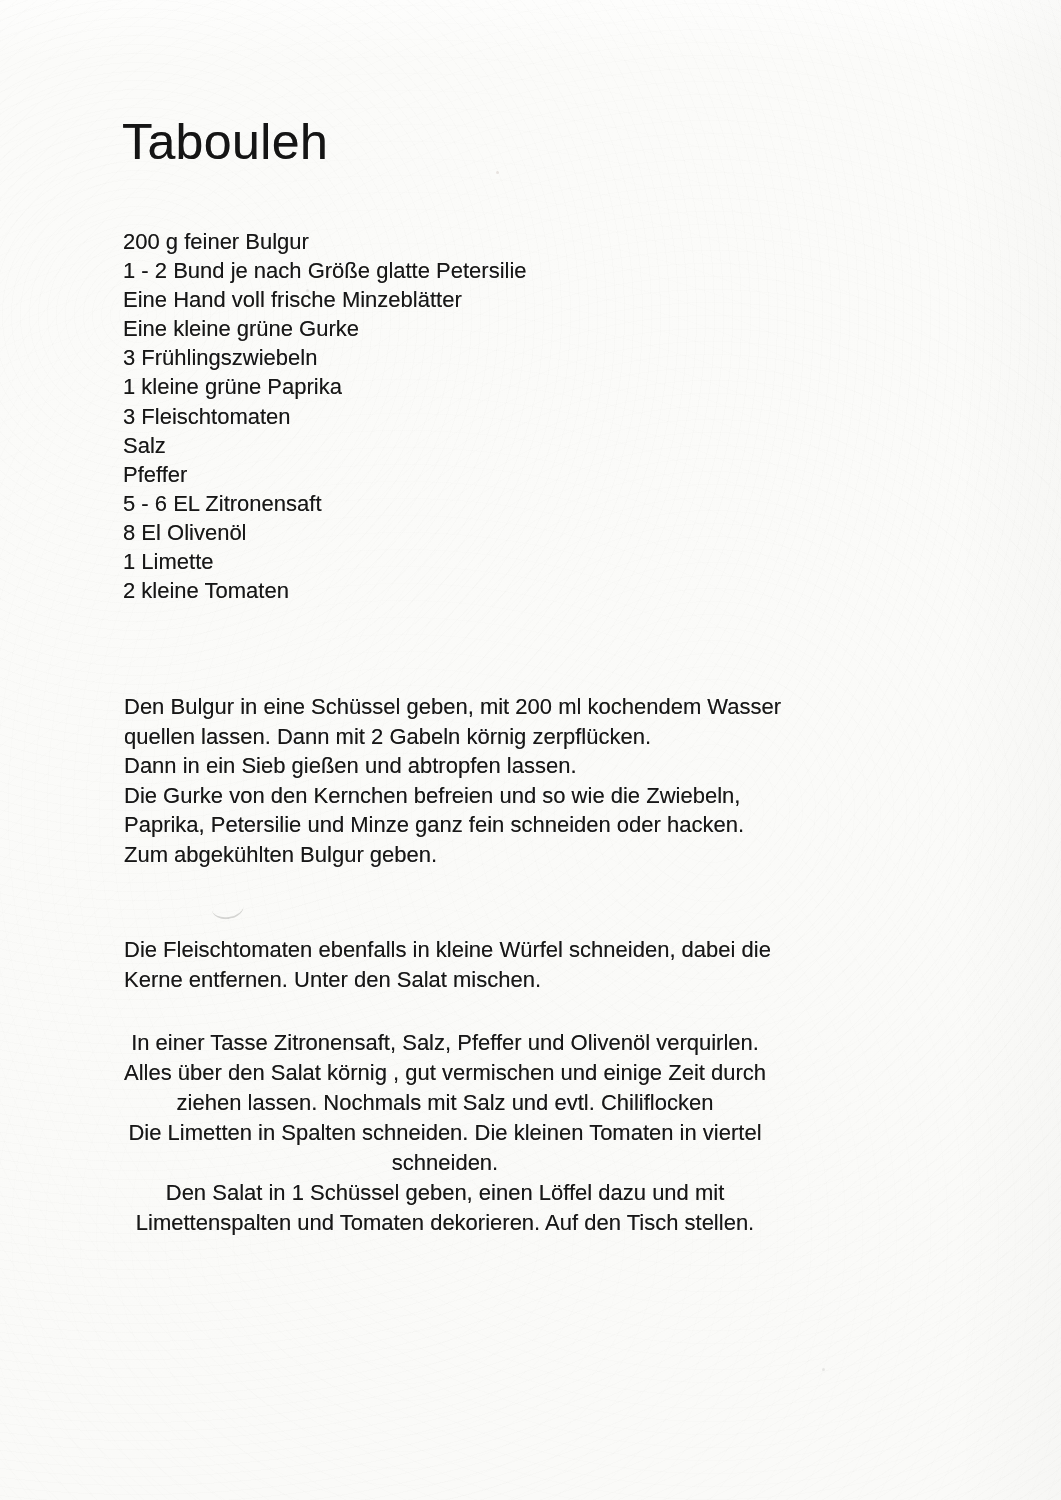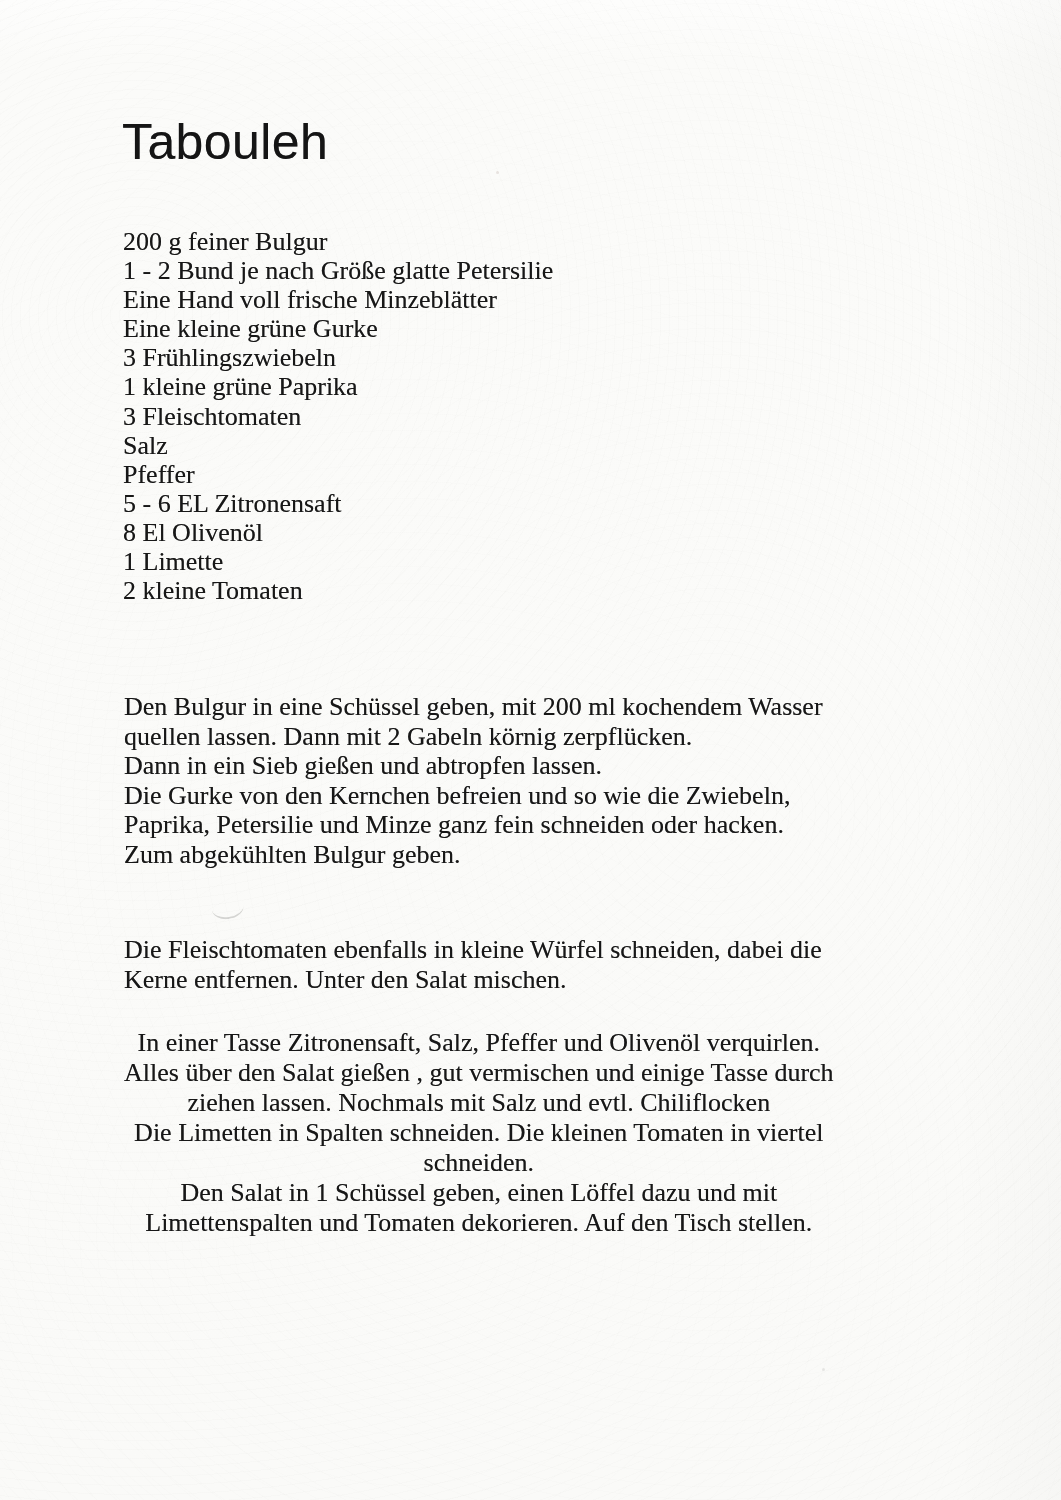--- a/index.html
+++ b/index.html
@@ -41,25 +41,24 @@
     font-size:50px;
     font-weight:400;
     letter-spacing:0.4px;
     color:#151515;
     text-shadow:0 0 0.6px rgba(20,20,20,0.55);
     white-space:nowrap;
   }
   .textblock{
     position:absolute;
     left:123px;
-    font-size:26px;
+    font-size:22px;
     color:#171717;
     text-shadow:0 0 0.6px rgba(20,20,20,0.5);
     white-space:nowrap;
-    font-family:Liberation Serif, serif;
   }
   .textblock .line{white-space:nowrap;}
   .ingredients{top:227px;line-height:29.1px;}
   .para1{top:692px;left:124px;line-height:29.5px;}
   .para2{top:935px;left:124px;line-height:29.5px;}
   .para3{top:1028px;left:124px;line-height:30px;text-align:center;}
   
   .smudge{
     position:absolute;
     left:212px;
@@ -112,21 +111,21 @@
       <div class="line">Zum abgekühlten Bulgur geben.</div>
     </div>
 
   <div class="textblock para2">
       <div class="line">Die Fleischtomaten ebenfalls in kleine Würfel schneiden, dabei die</div>
       <div class="line">Kerne entfernen. Unter den Salat mischen.</div>
     </div>
 
   <div class="textblock para3">
       <div class="line">In einer Tasse Zitronensaft, Salz, Pfeffer und Olivenöl verquirlen.</div>
-      <div class="line">Alles über den Salat gießen , gut vermischen und einige Tasse durch</div>
+      <div class="line">Alles über den Salat körnig , gut vermischen und einige Zeit durch</div>
       <div class="line">ziehen lassen. Nochmals mit Salz und evtl. Chiliflocken</div>
       <div class="line">Die Limetten in Spalten schneiden. Die kleinen Tomaten in viertel</div>
       <div class="line">schneiden.</div>
       <div class="line">Den Salat in 1 Schüssel geben, einen Löffel dazu und mit</div>
       <div class="line">Limettenspalten und Tomaten dekorieren. Auf den Tisch stellen.</div>
     </div>
 
   <div class="smudge"></div>
   <div class="speck s1"></div>
   <div class="speck s2"></div>

